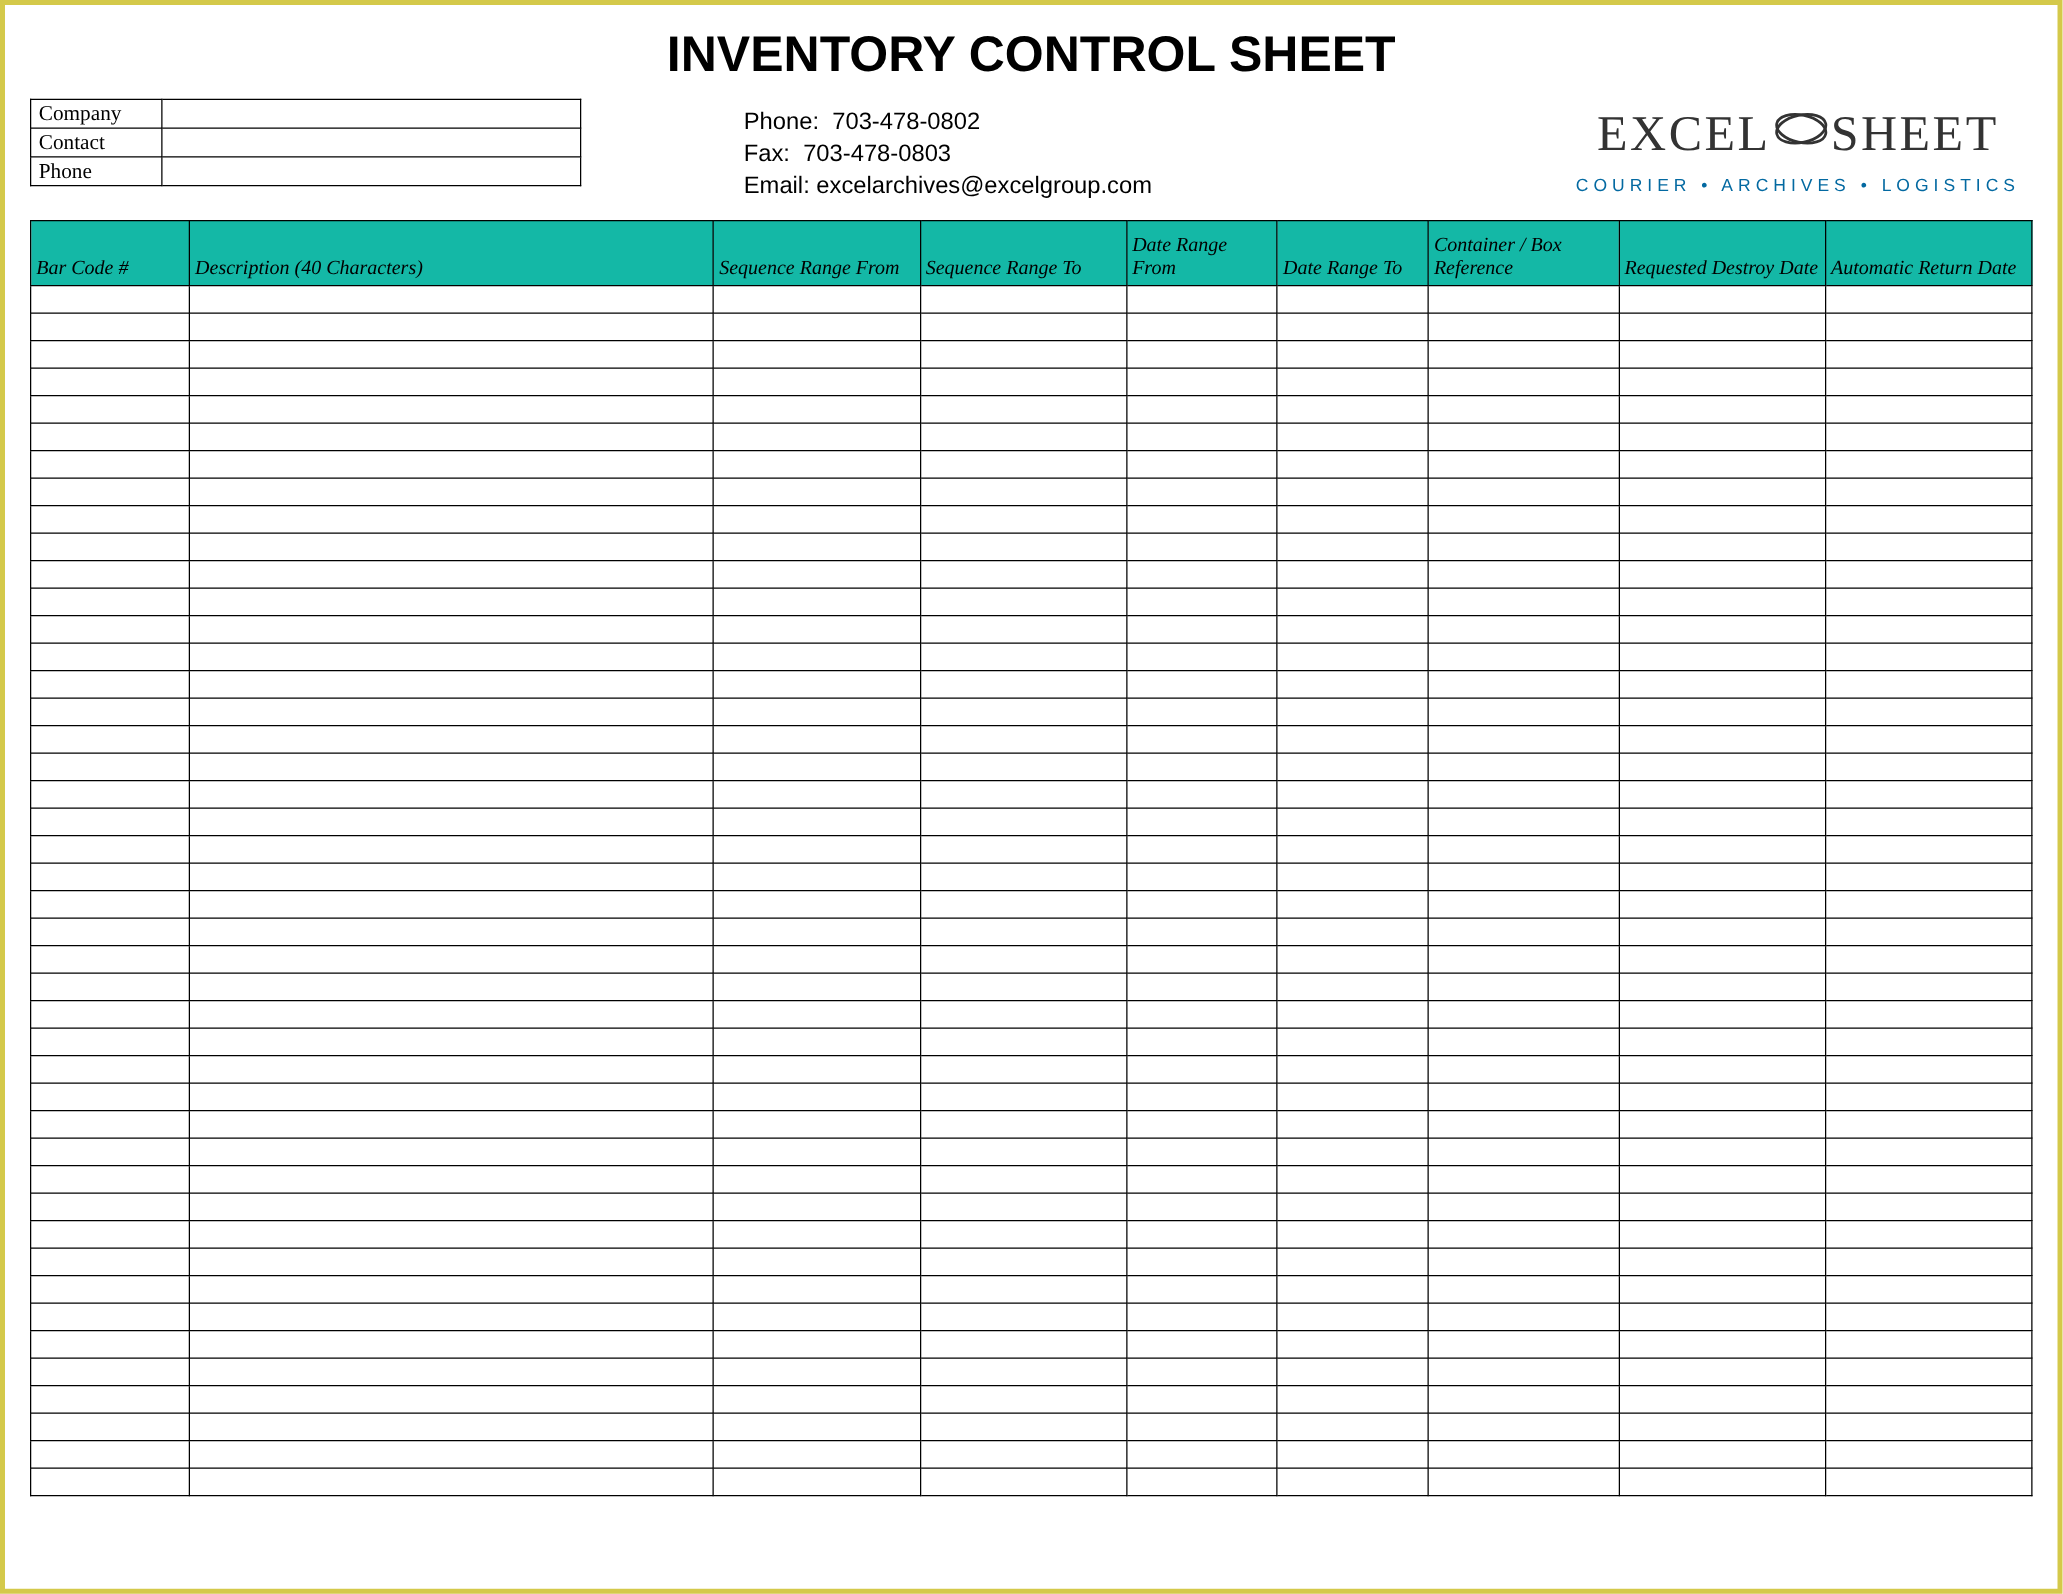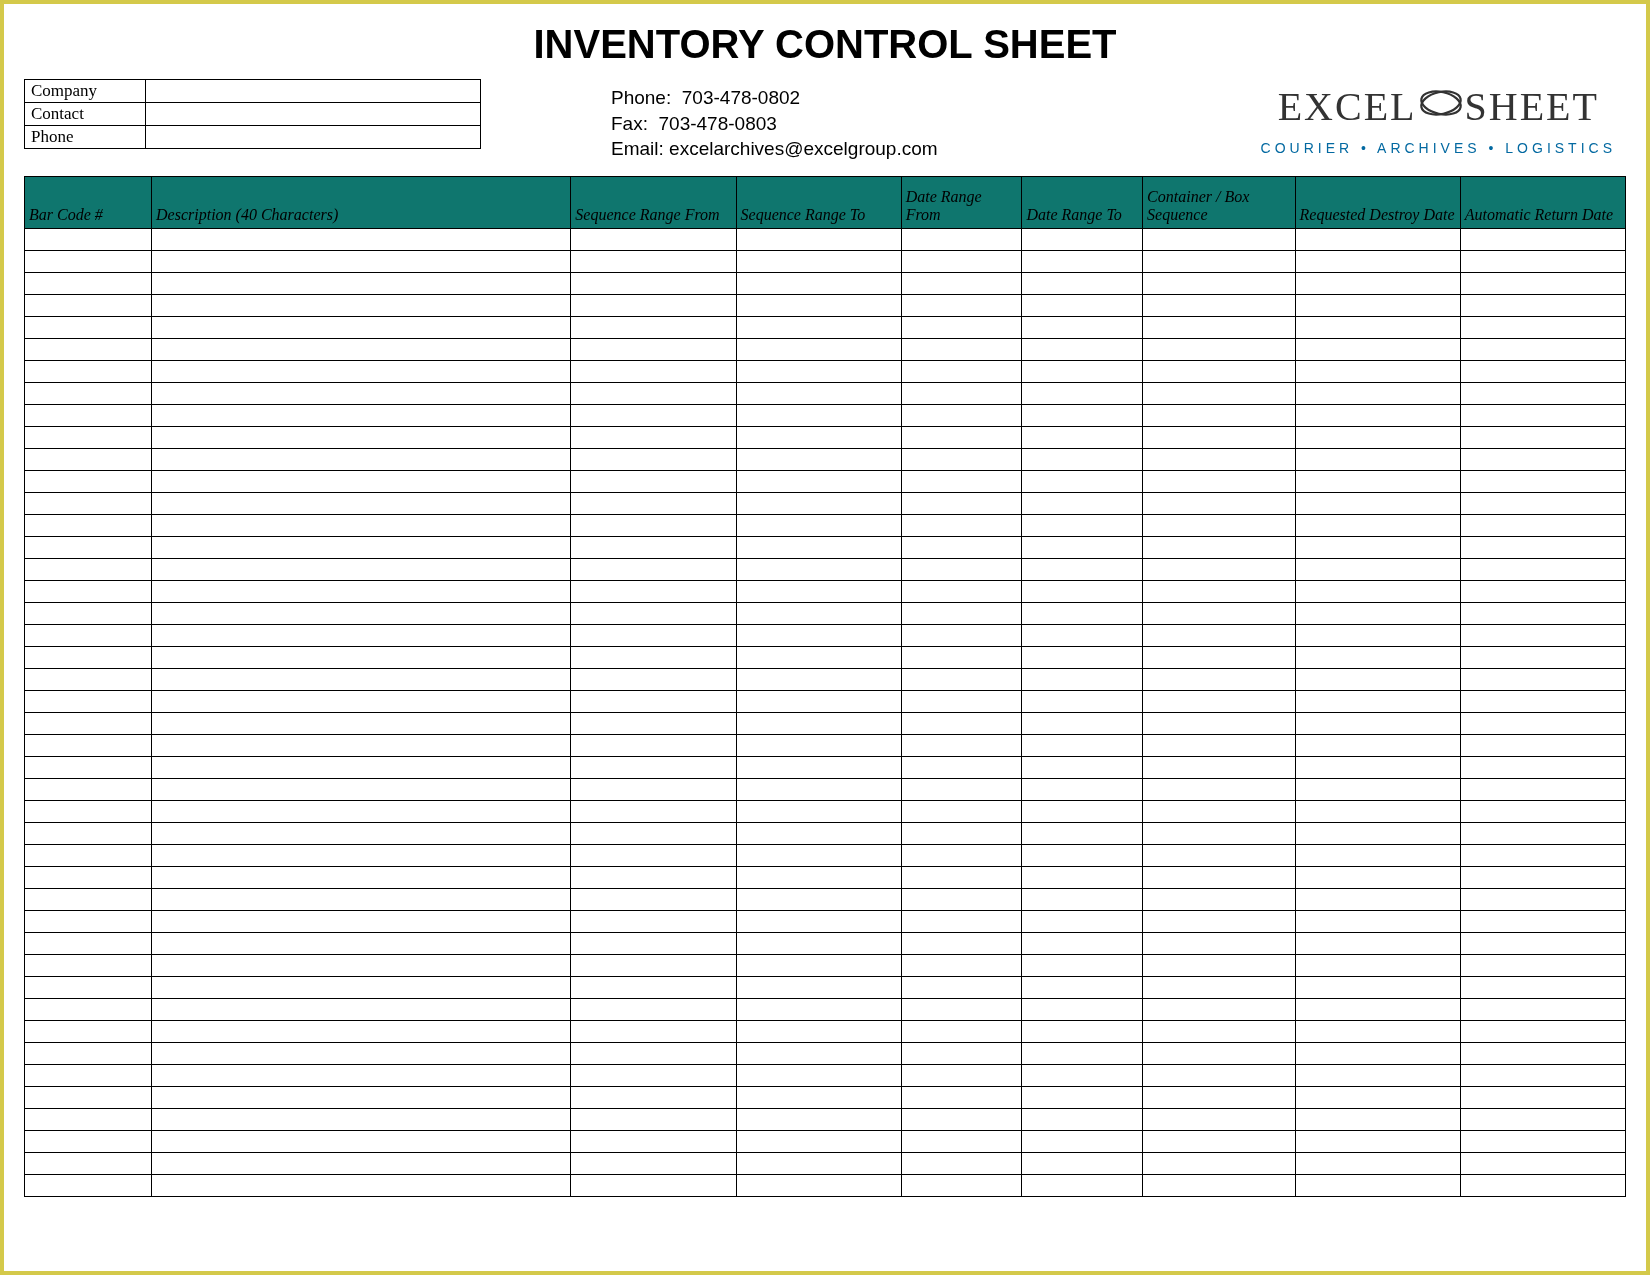--- a/index.html
+++ b/index.html
@@ -27,21 +27,21 @@
   .info-table {
     border-collapse: collapse;
     font-size: 17px;
   }
   .info-table td {
     border: 1.5px solid #000;
     padding: 1px 6px;
     height: 22px;
     vertical-align: middle;
   }
-  .info-table .label-cell { width: 121px; }
+  .info-table .label-cell { width: 105px; }
   .info-table .value-cell { width: 335px; }
   .contact-block {
     font-family: Arial, Helvetica, sans-serif;
     font-size: 19px;
     line-height: 1.35;
     margin-left: 110px;
     margin-top: 6px;
   }
   .logo-block {
     margin-left: auto;
@@ -69,21 +69,21 @@
   .ellipse-icon {
     display: inline-block;
     vertical-align: middle;
   }
   .main-table {
     border-collapse: collapse;
     width: 100%;
     table-layout: fixed;
   }
   .main-table th {
-    background: #0f766e;
+    background: #14b8a6;
     border: 1.5px solid #000;
     font-style: italic;
     font-weight: normal;
     font-size: 16px;
     text-align: left;
     vertical-align: bottom;
     padding: 2px 4px 4px 4px;
     height: 52px;
   }
   .main-table td {
@@ -166,21 +166,21 @@
       <col class="col-autoret">
   </colgroup>
   <thead>
     <tr id="header-row">
         <th>Bar Code #</th>
         <th>Description (40 Characters)</th>
         <th>Sequence Range From</th>
         <th>Sequence Range To</th>
         <th>Date Range From</th>
         <th>Date Range To</th>
-        <th>Container / Box Sequence</th>
+        <th>Container / Box Reference</th>
         <th>Requested Destroy Date</th>
         <th>Automatic Return Date</th>
       </tr>
   </thead>
   <tbody id="table-body">
       <tr>
         <td></td>
         <td></td>
         <td></td>
         <td></td>

